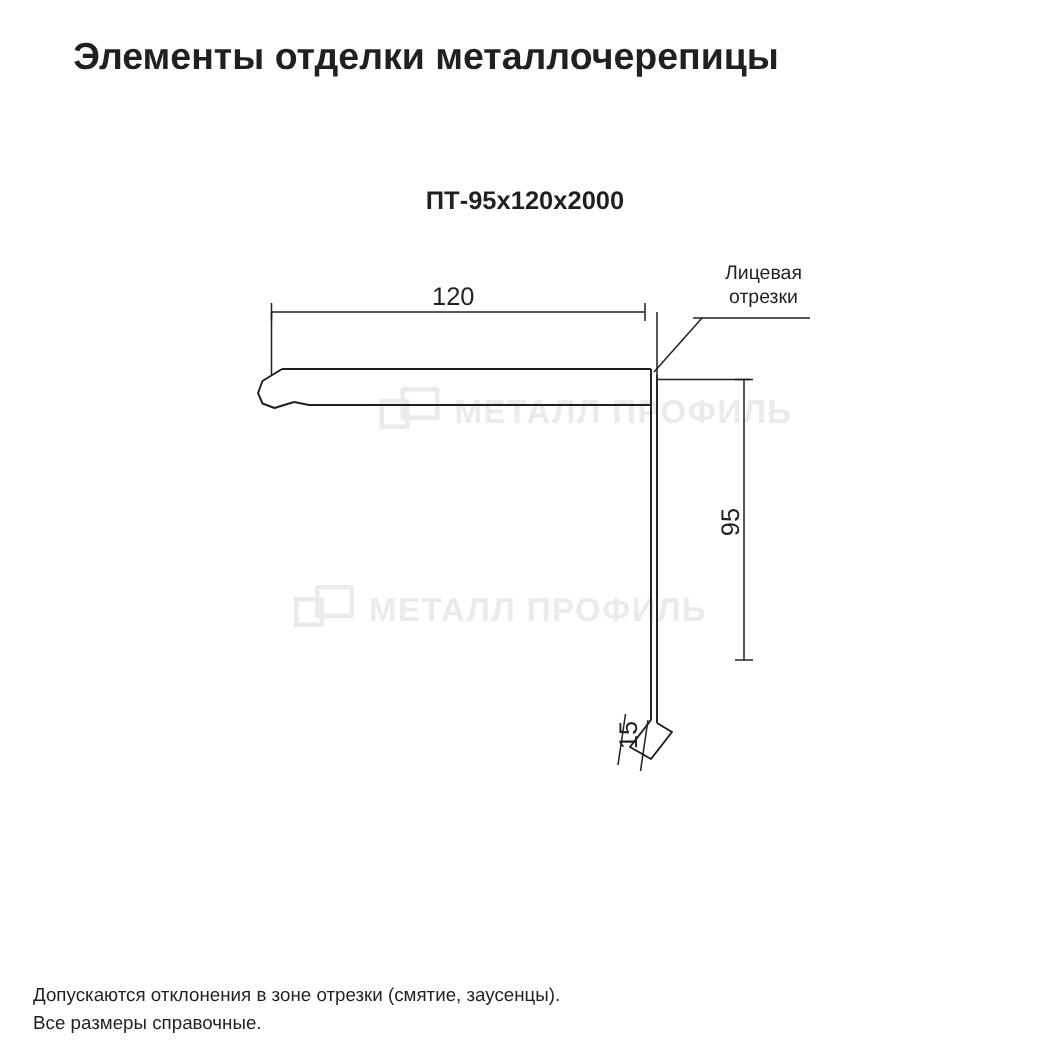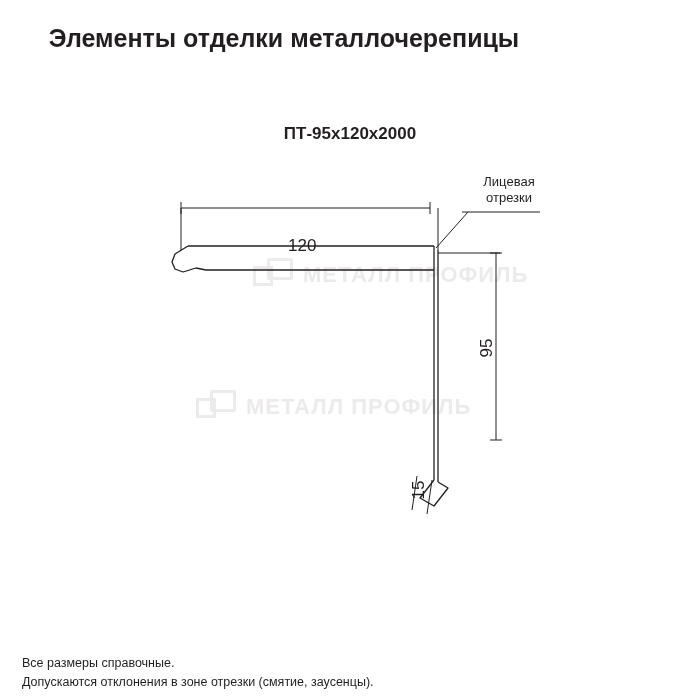--- a/index.html
+++ b/index.html
@@ -179,23 +179,23 @@
         <line x1="436" y1="98" x2="468" y2="62"></line>
         <line x1="462" y1="62" x2="540" y2="62"></line>
       </g>
     </svg>
 
     <div class="label-face" style="left: 463px; top: 24px; width: 92px;">
       <div>Лицевая</div>
       <div>отрезки</div>
     </div>
 
-    <div class="dim-text" style="left: 288px; top: 38px; margin-top: 48px;">120</div>
+    <div class="dim-text" style="left: 288px; top: 38px;">120</div>
     <div class="dim-text vert" style="left: 478px; top: 188px;">95</div>
     <div class="dim-text vert" style="left: 410px; top: 330px;">15</div>
   </div>
 
   <div class="footnotes">
+    <div>Допускаются отклонения в зоне отрезки (смятие, заусенцы).</div>
     <div>Все размеры справочные.</div>
-    <div>Допускаются отклонения в зоне отрезки (смятие, заусенцы).</div>
   </div>
 
 </div>
 
 </body></html>

